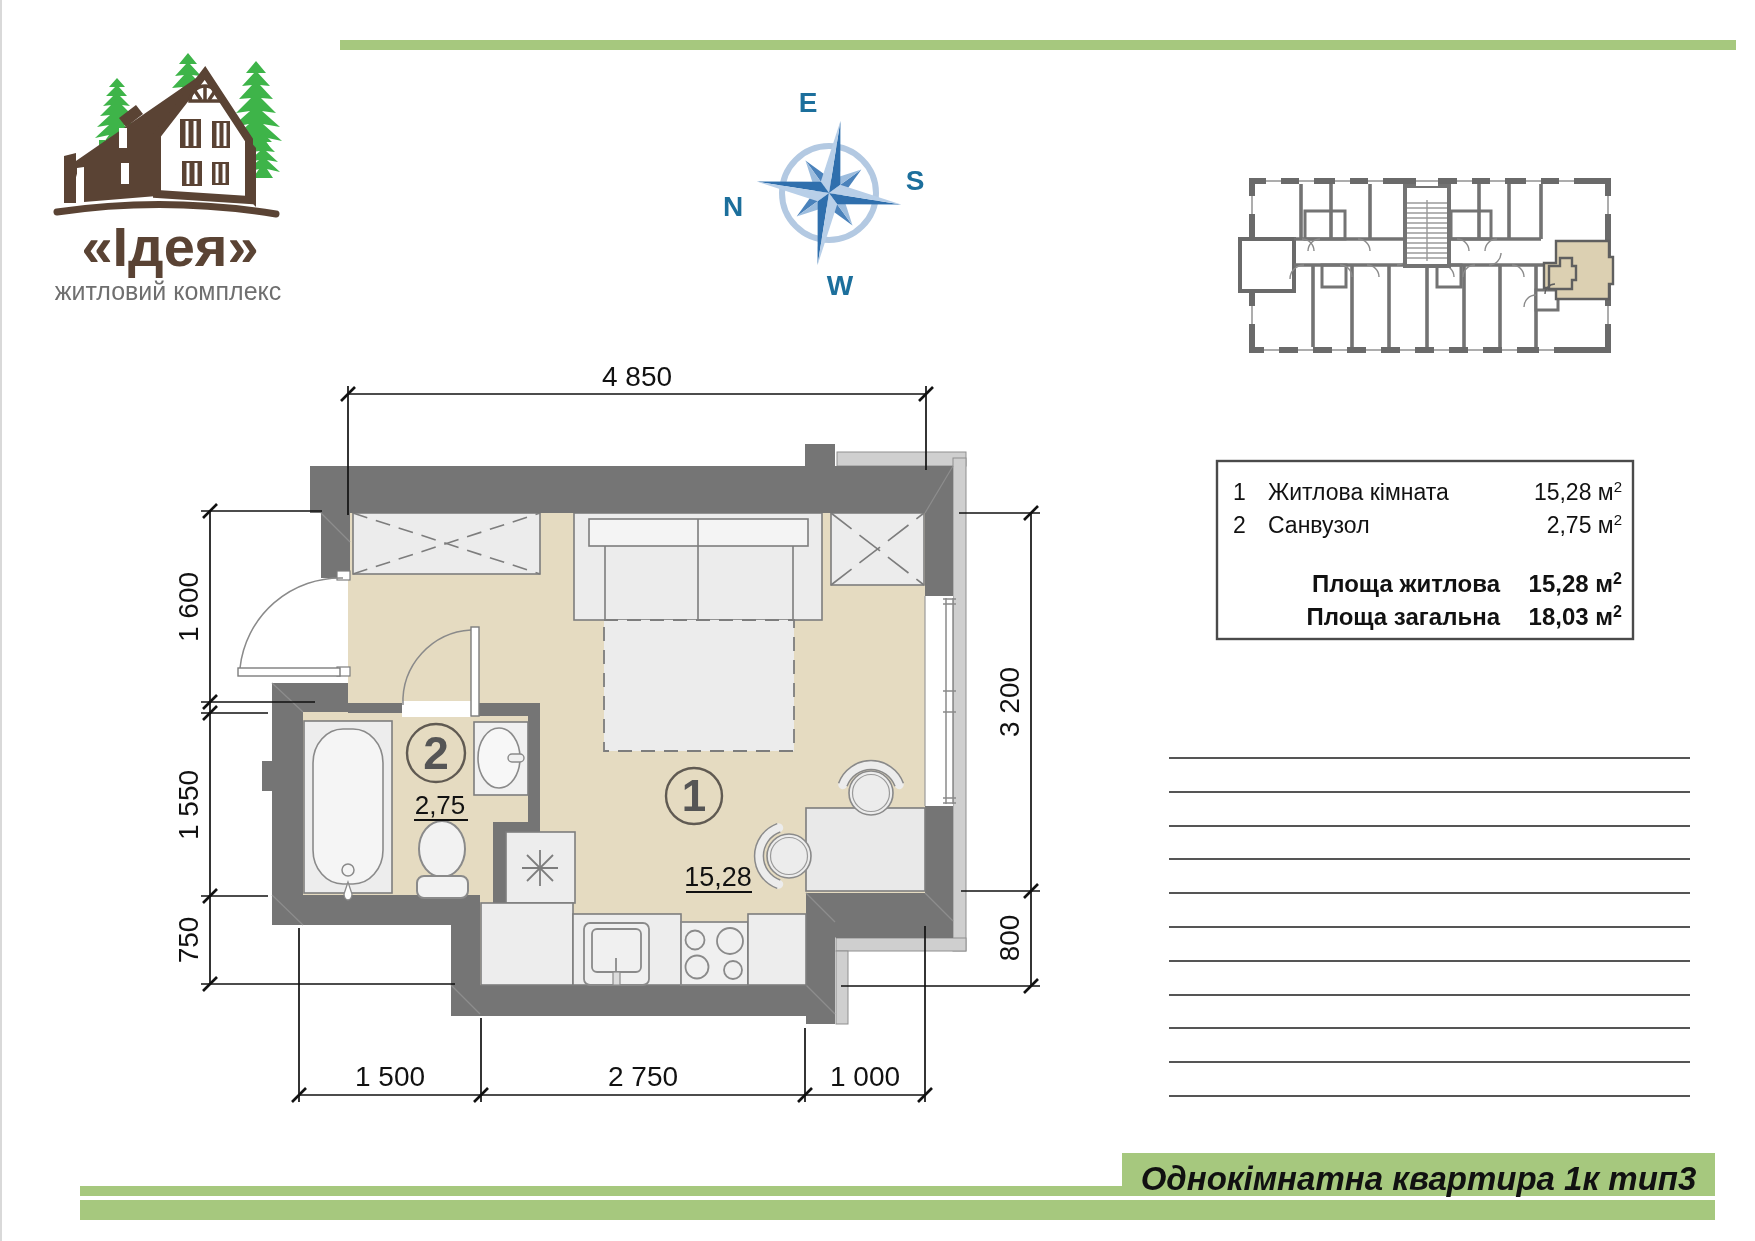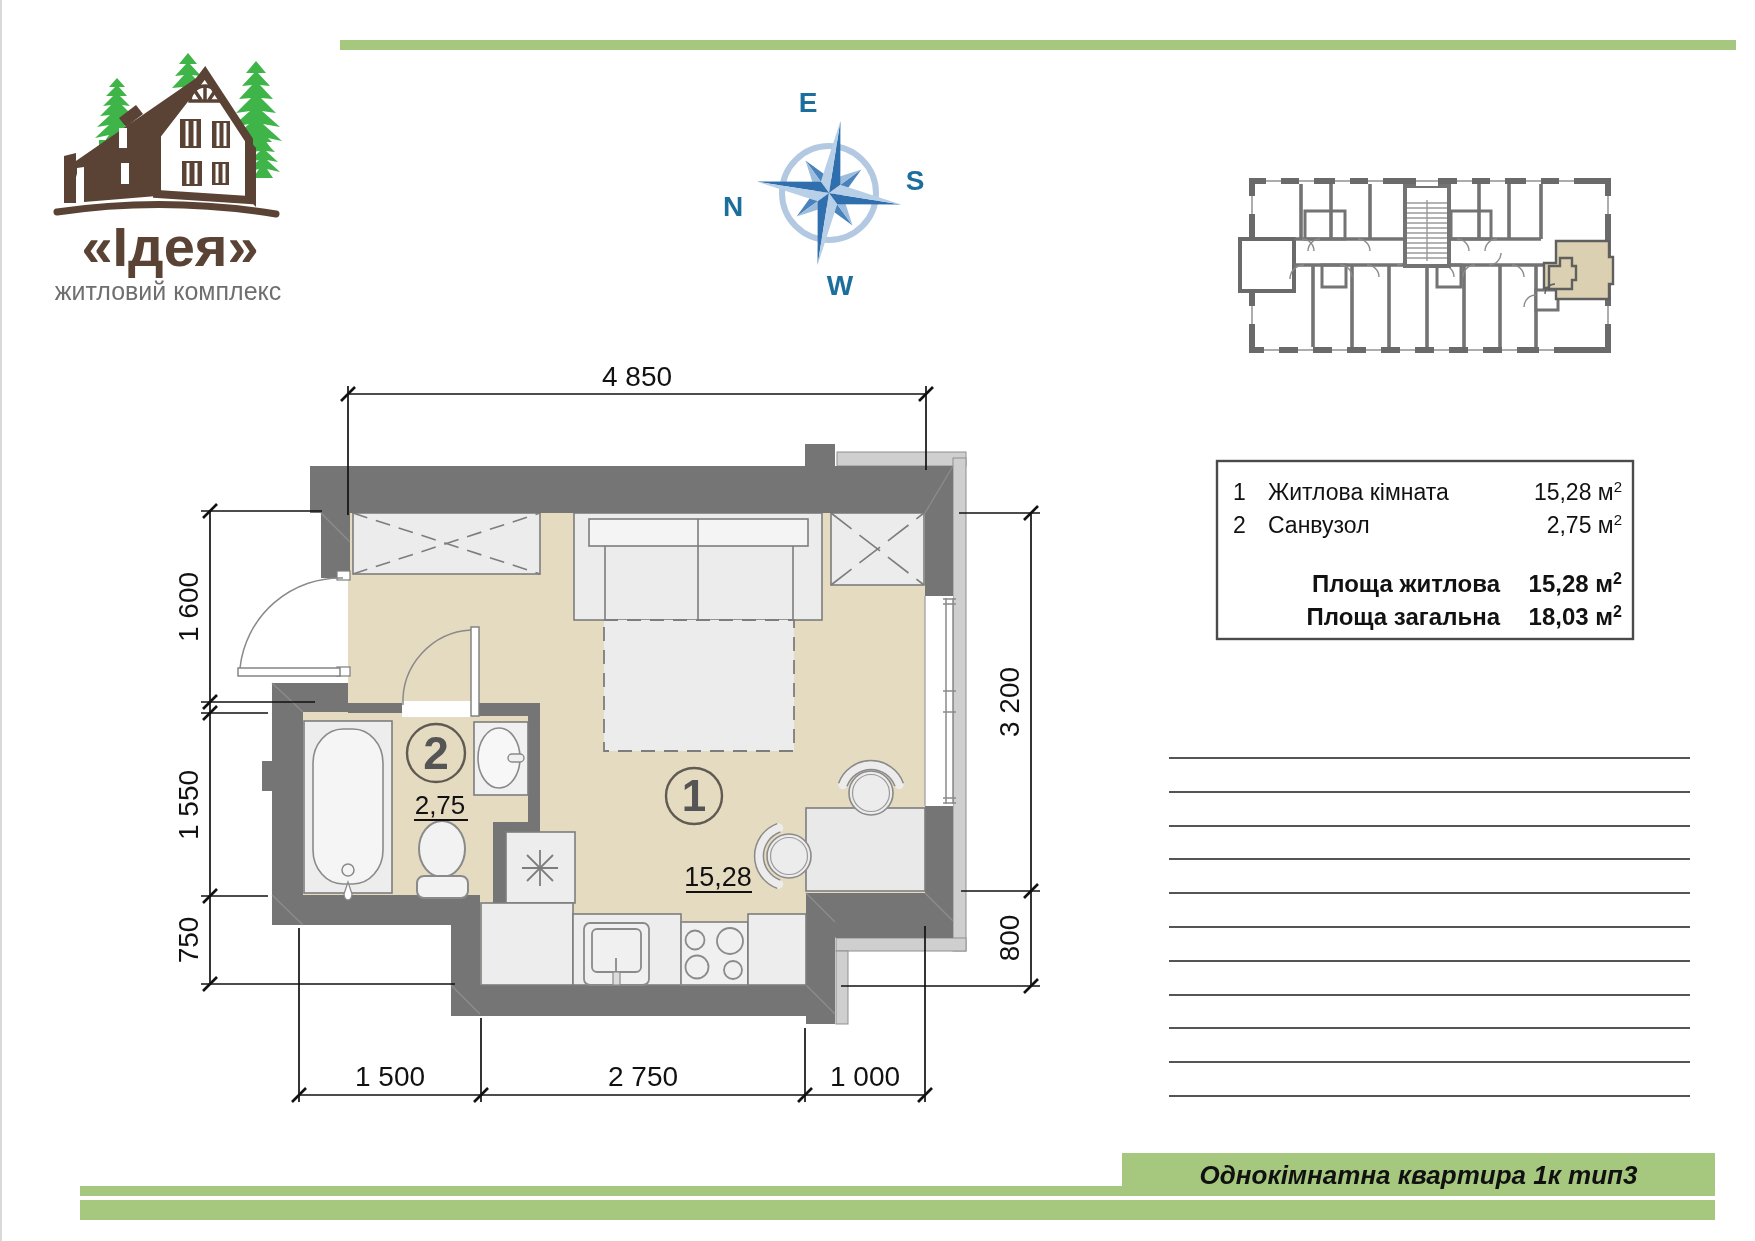--- a/index.html
+++ b/index.html
@@ -14,21 +14,21 @@
 <div class="abs" style="left:0;top:0;width:2px;height:1241px;background:#d9d9d9;"></div>
 
 <div class="abs" style="left:340px;top:40px;width:1396px;height:10px;background:#a6c87e;"></div>
 
 <div class="abs" style="left:80px;top:1186px;width:1635px;height:10px;background:#a6c87e;"></div>
 
 <div class="abs" style="left:80px;top:1200px;width:1635px;height:20px;background:#a6c87e;"></div>
 
 <div class="abs" style="left:1122px;top:1153px;width:593px;height:42px;background:#a6c87e;"></div>
 
-<div class="abs" style="left:1122px;top:1160px;width:593px;text-align:center;font-size:26px;font-weight:bold;font-style:italic;color:#111;">Однокімнатна квартира 1к тип3</div>
+<div class="abs" style="left:1122px;top:1160px;width:593px;text-align:center;font-size:33px;font-weight:bold;font-style:italic;color:#111;">Однокімнатна квартира 1к тип3</div>
 
 <svg class="abs" style="left:0;top:0" width="1755" height="1241" viewBox="0 0 1755 1241">
 <defs></defs>
 
 <g id="logo">
 
   <path d="M 102,145 l 7,-10 -14,3 14,-13 -12,2 13,-12 -10,1 11,-11 -8,1 10,-10 -7,0 9,-9 -6,0 8,-9 8,9 -6,0 8,9 -7,0 10,10 -8,-1 11,11 -10,-1 13,12 -12,-2 14,13 -14,-3 7,10 z" fill="#3eb449"></path>
 
   <rect x="99" y="140" width="6" height="18" fill="#3eb449"></rect>
 

